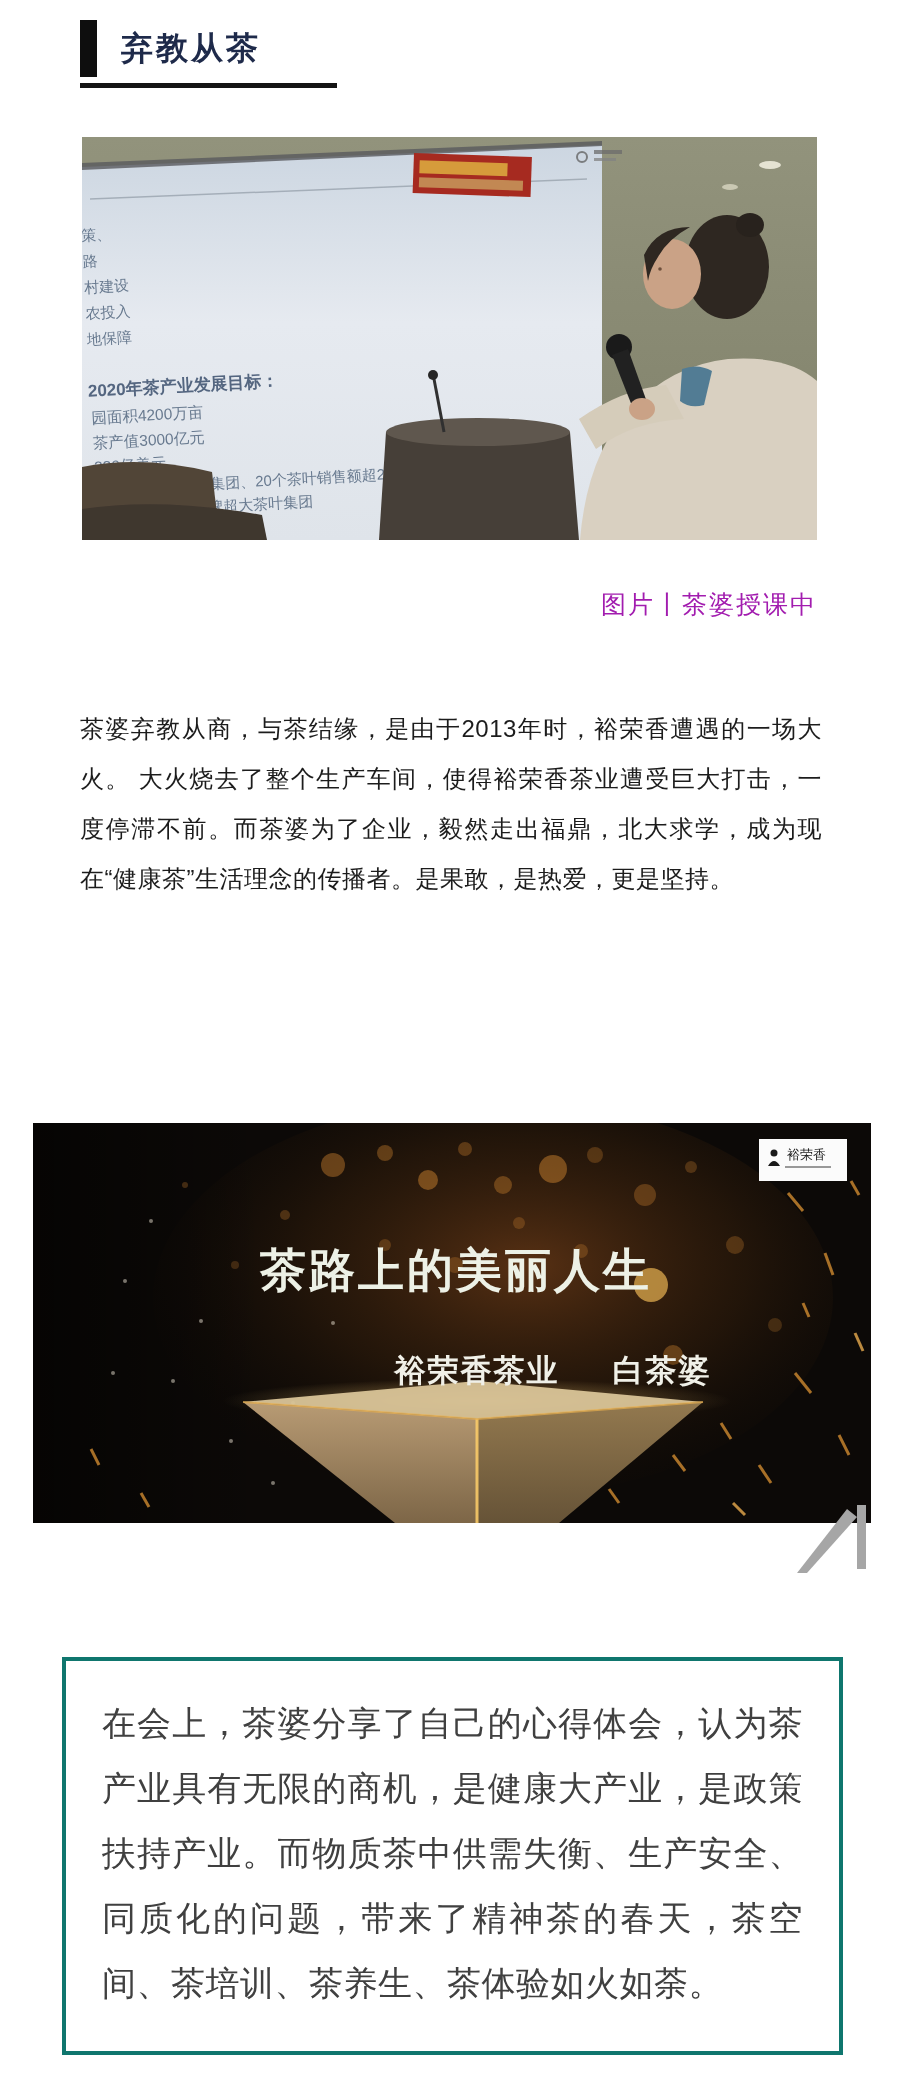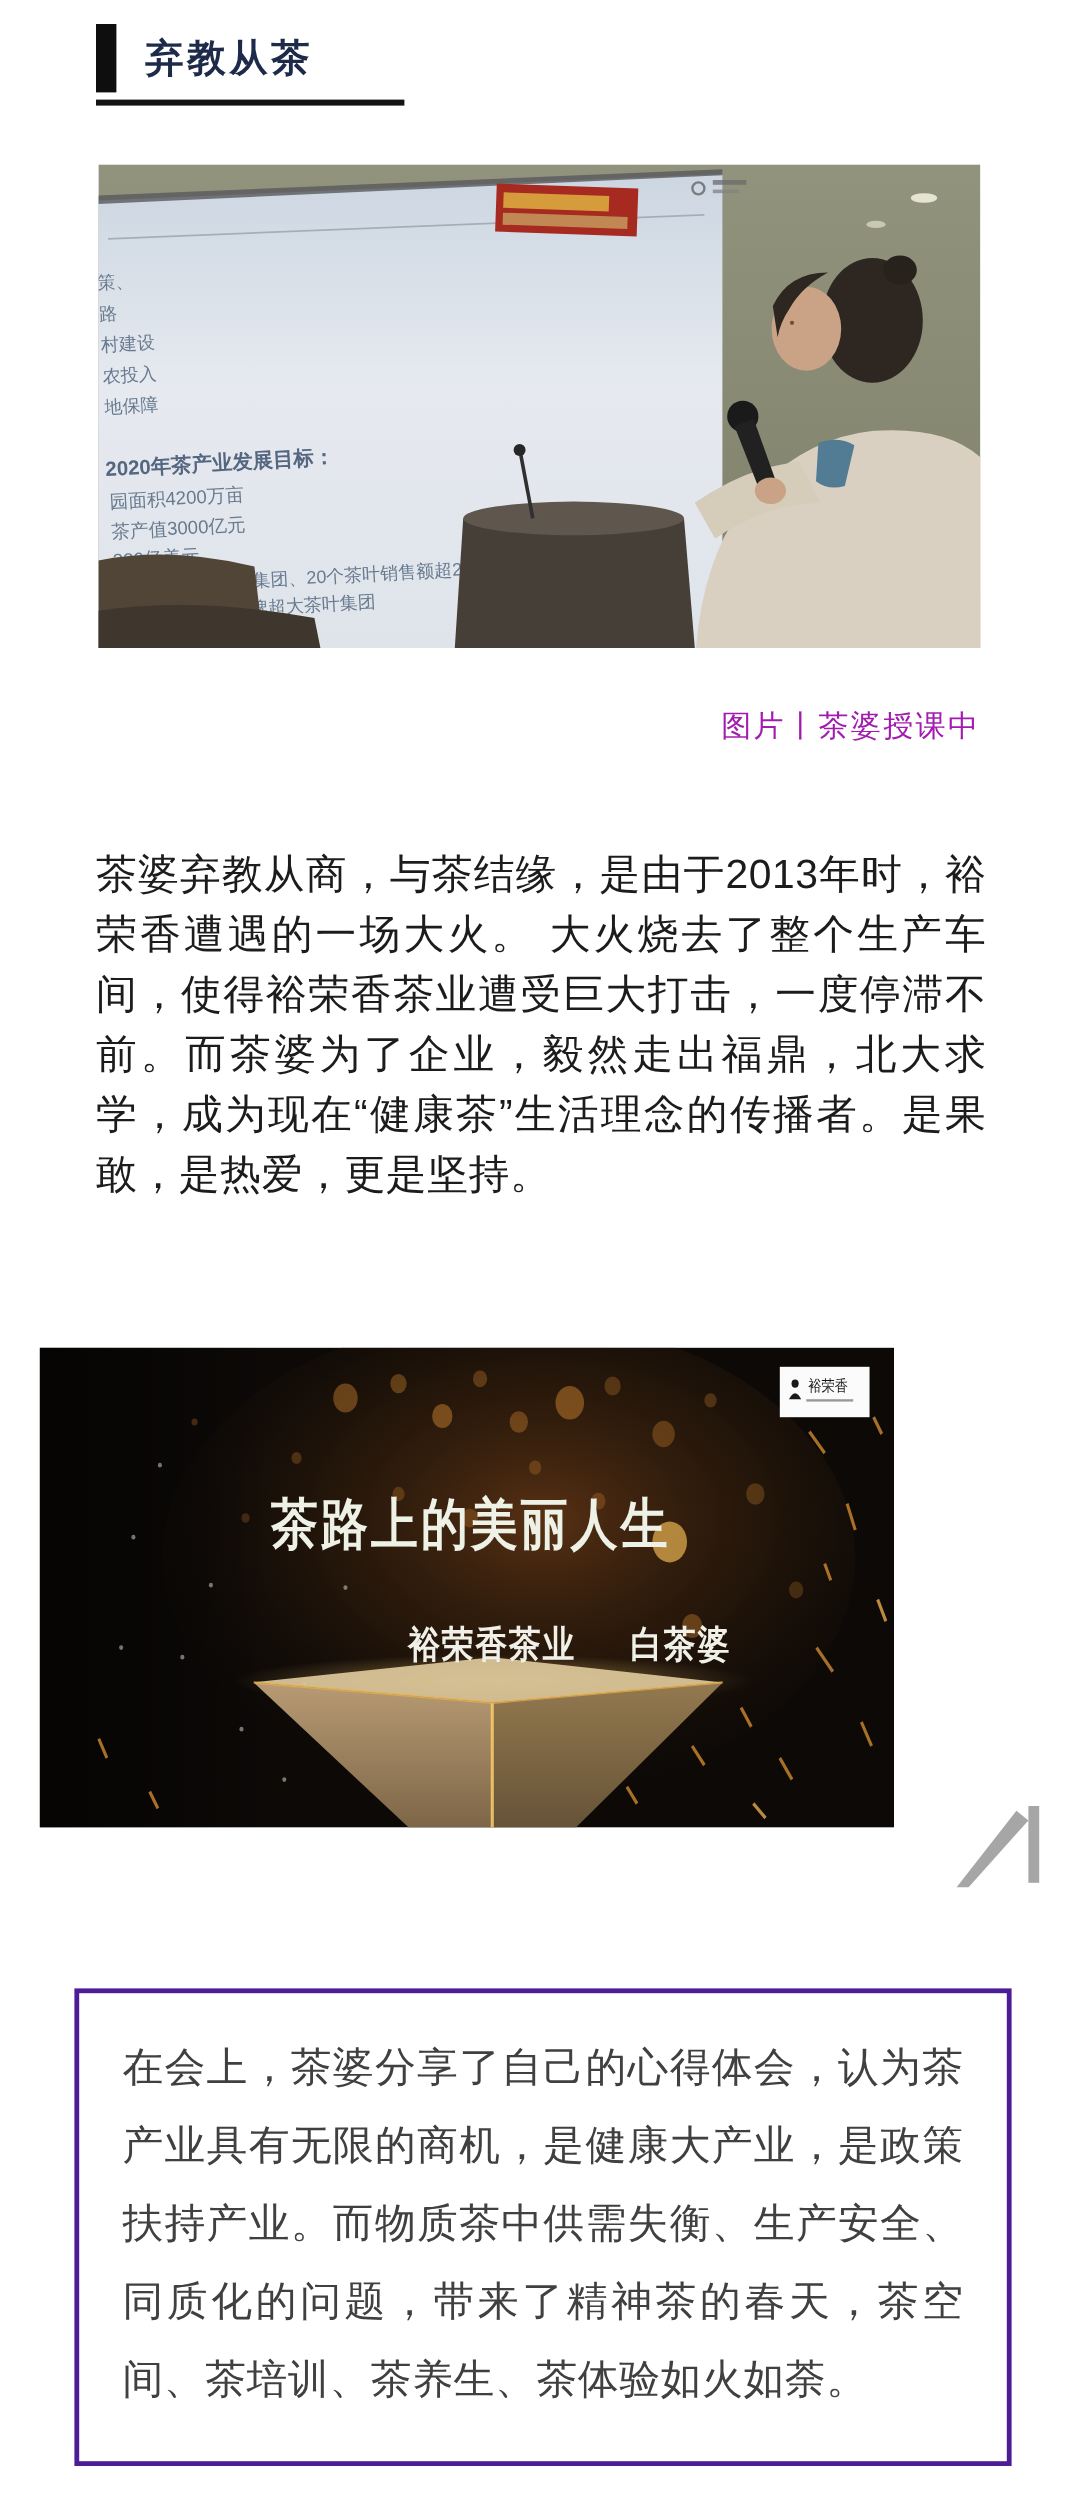--- a/index.html
+++ b/index.html
@@ -23,36 +23,36 @@
   .lecture-photo svg{display:block;width:100%;height:100%;}
 
   .photo-caption{
     left:82px;top:588px;width:735px;text-align:right;
     font-size:25px;color:#a21caf;letter-spacing:2px;
   }
 
   
   .article-paragraph{
     left:80px;top:704px;width:742px;
-    font-size:34px;line-height:50px;color:#1c1c1c;
+    font-size:24px;line-height:50px;color:#1c1c1c;
     letter-spacing:0.5px;text-align:justify;
   }
 
   
-  .poster{left:33px;top:1123px;width:712px;height:400px;}
+  .poster{left:33px;top:1123px;width:838px;height:400px;}
   .poster svg{display:block;width:100%;height:100%;}
 
   
   .corner-arrow{left:797px;top:1497px;width:72px;height:76px;}
   .corner-arrow svg{display:block;width:100%;height:100%;}
 
   
   .quote-box{
     left:62px;top:1657px;width:781px;height:398px;box-sizing:border-box;
-    border:4px solid #4c1d95;background:#ffffff;
+    border:4px solid #0f766e;background:#ffffff;
     padding:30px 36px;
   }
   .quote-text{
     font-size:34px;line-height:65px;color:#404040;
     letter-spacing:0.5px;text-align:justify;
   }
   svg text{font-family:"Liberation Sans","DejaVu Sans",sans-serif;}
 </style>
 </head>
 <body>

